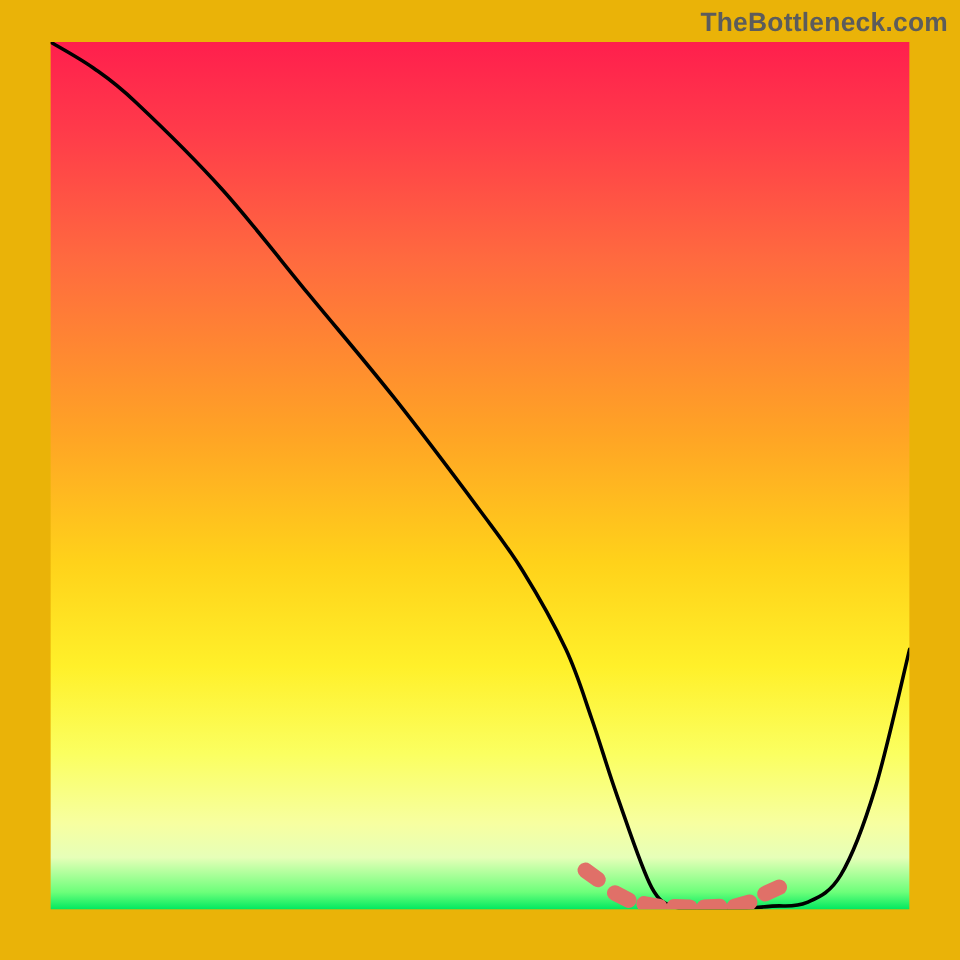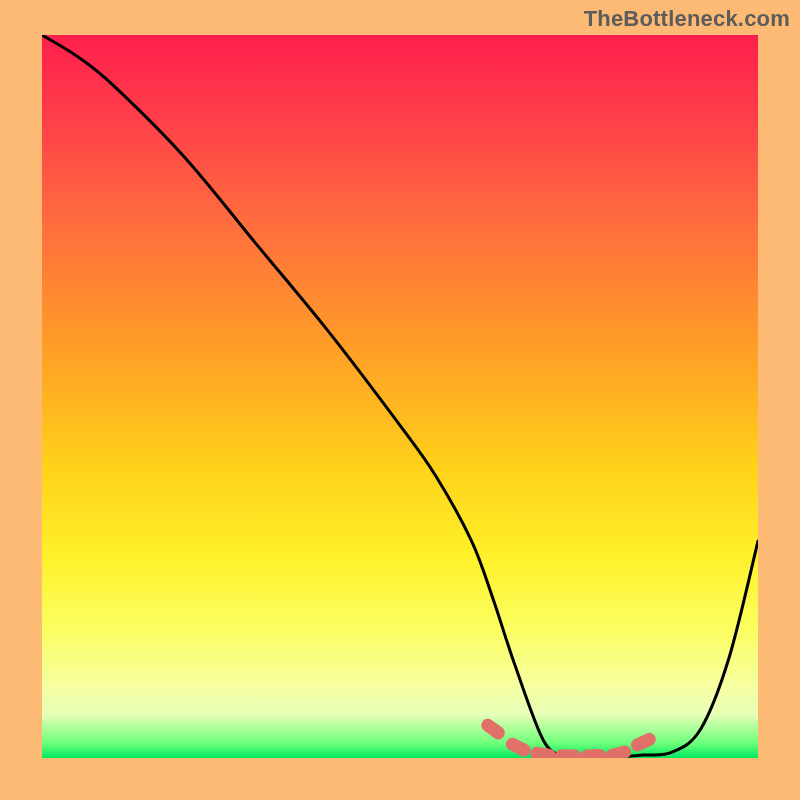--- a/index.html
+++ b/index.html
@@ -9,21 +9,21 @@
     height: 800px;
     background: #000;
     overflow: hidden;
   }
   .frame {
     position: absolute;
     left: 0;
     top: 0;
     width: 800px;
     height: 800px;
-    background: #fdba74;
+    background: #eab308;
   }
   .plot {
     position: absolute;
     left: 42px;
     top: 35px;
     width: 716px;
     height: 723px;
     overflow: hidden;
   }
   .gradient {

